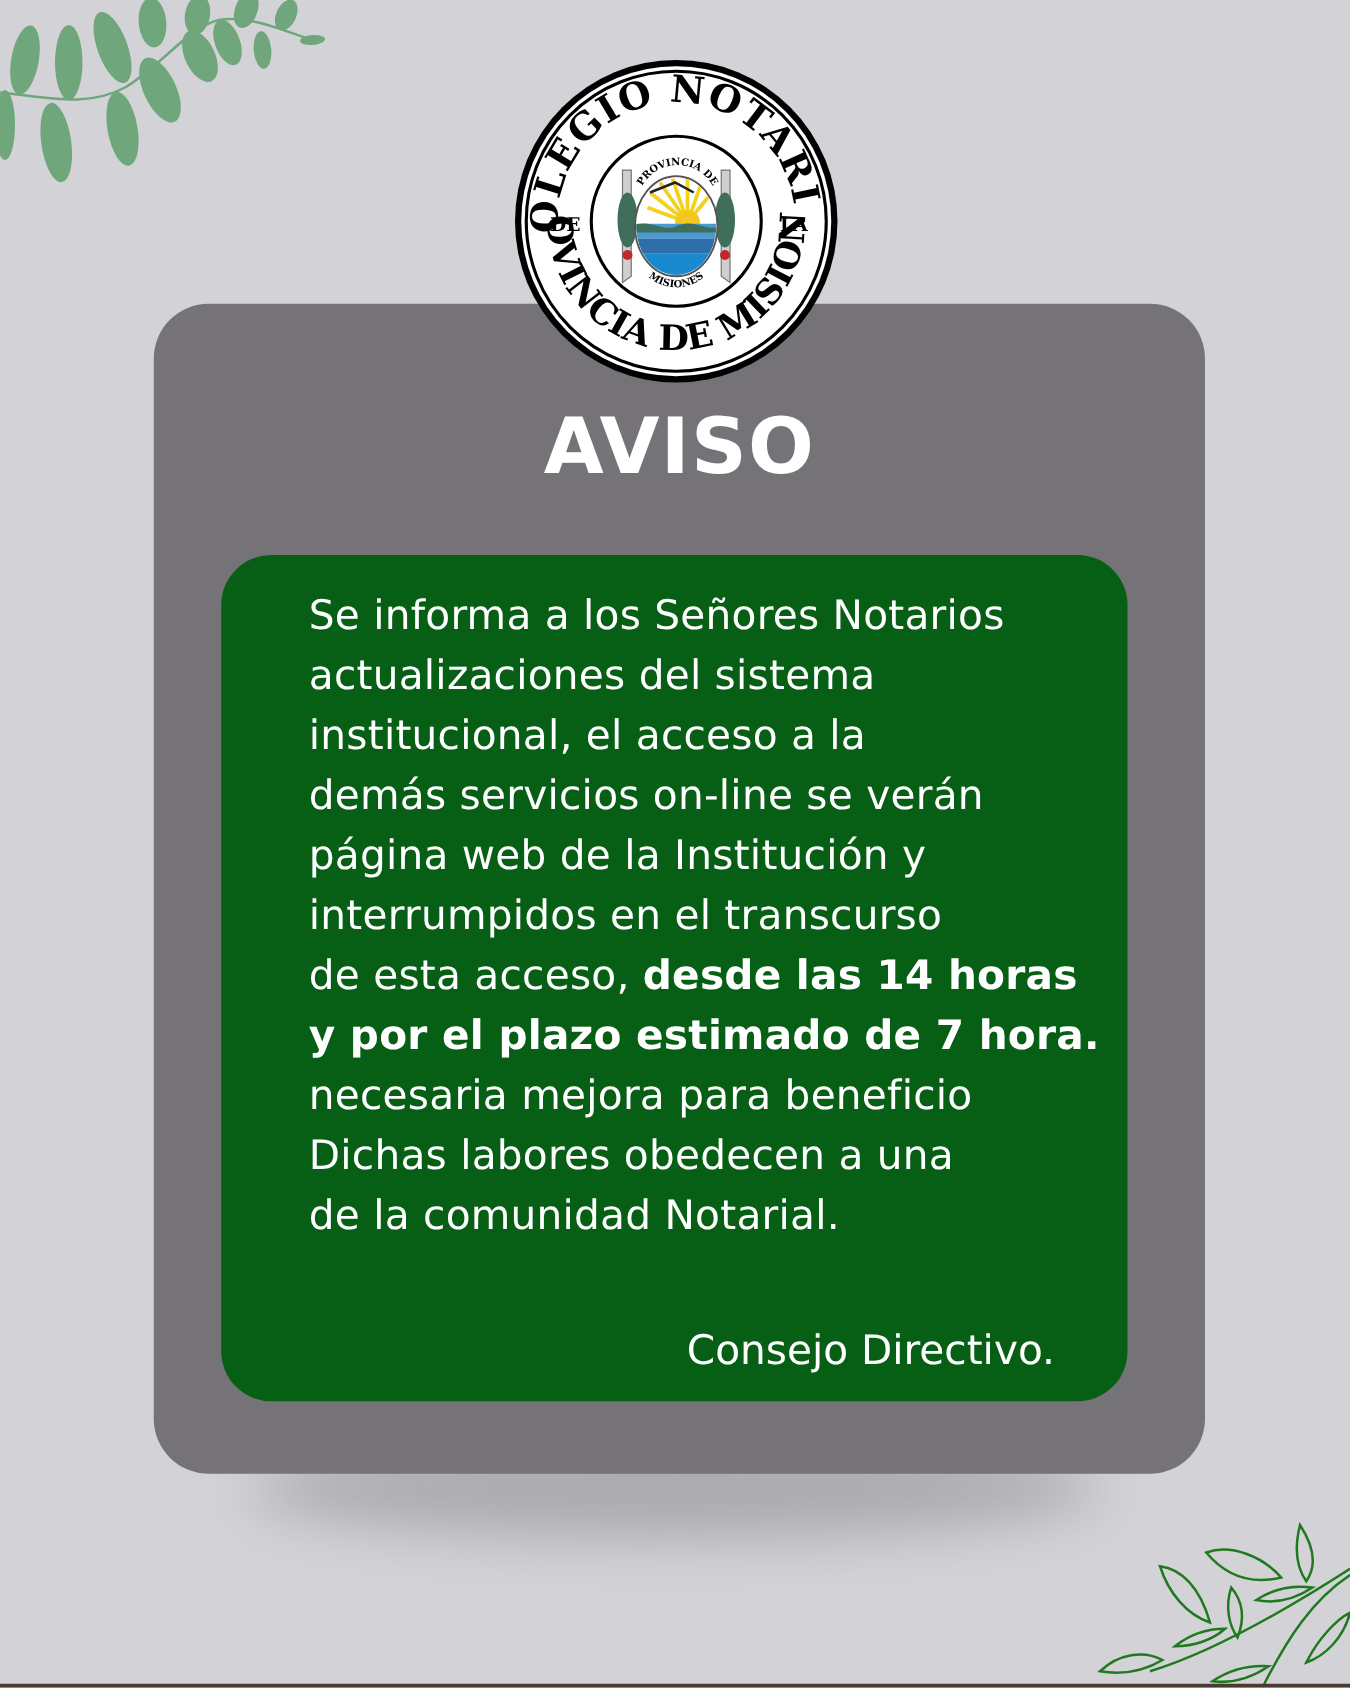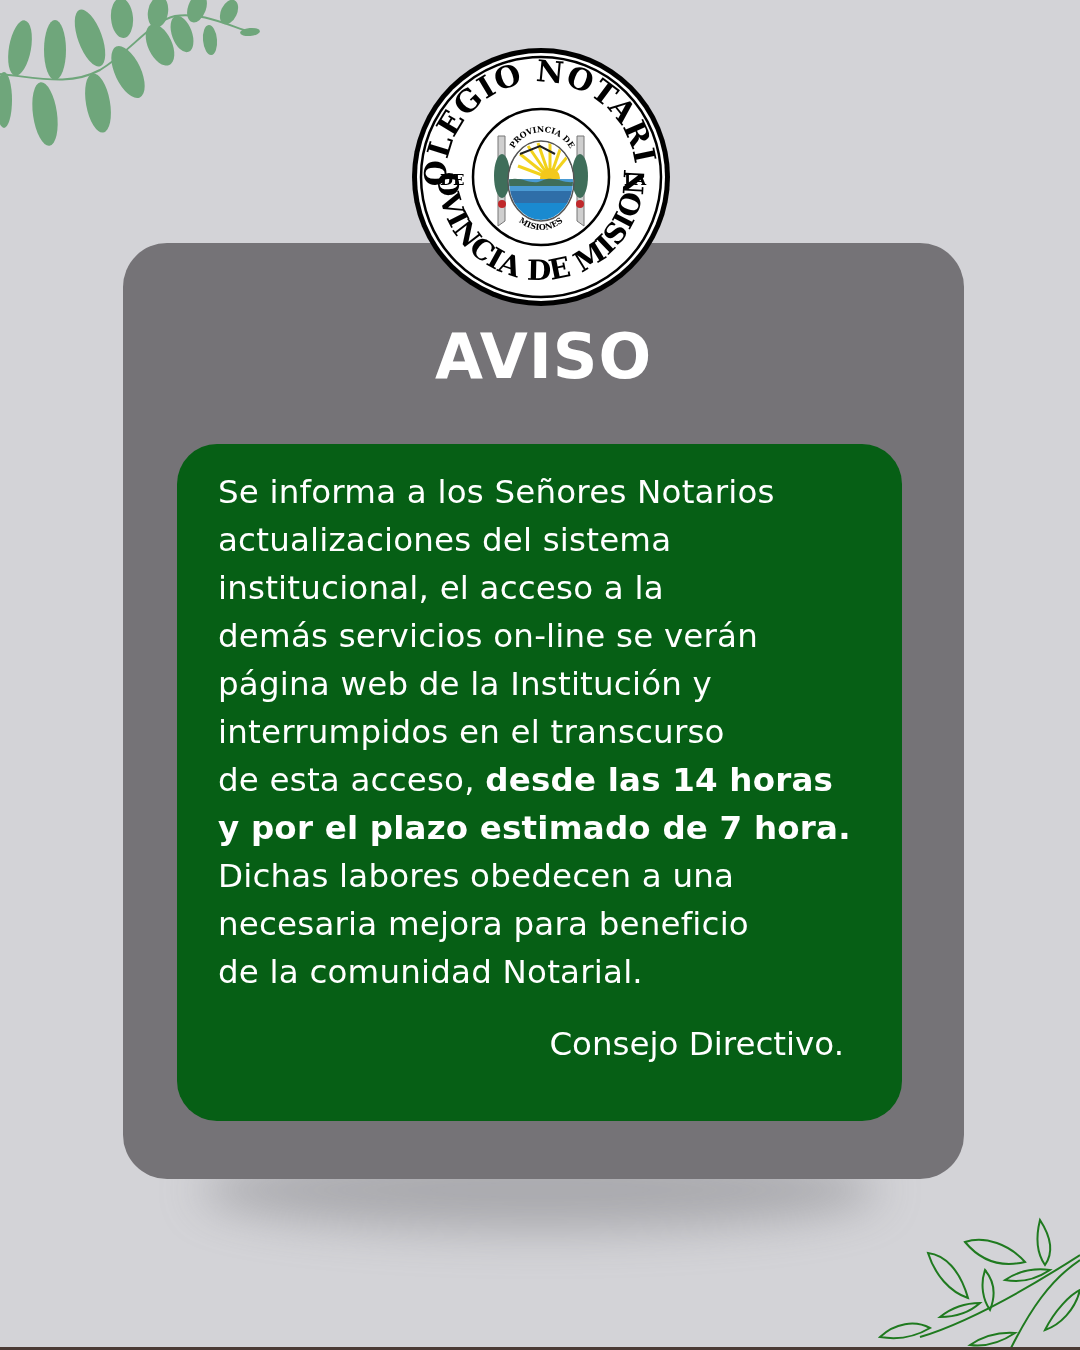--- a/index.html
+++ b/index.html
@@ -45,24 +45,24 @@
       border-radius: 40px;
     }
     .body-text {
       position: absolute; left: 218px; top: 468px; width: 660px;
       color: #ffffff;
       font-family: "DejaVu Sans", sans-serif;
       font-size: 32.5px;
       line-height: 48px;
       letter-spacing: 0.2px;
     }
-    .body-text .line { display: block; white-space: nowrap; }
+    .body-text .line { display: block; white-space: nowrap; margin-left: 29px; }
     .body-text b { font-weight: bold; }
     .signature {
-      position: absolute; left: 218px; top: 1020px; width: 626px;
+      position: absolute; left: 218px; top: 1056px; width: 626px;
       text-align: right;
       color: #ffffff;
       font-family: "DejaVu Sans", sans-serif;
       font-size: 32.5px;
       line-height: 48px;
     }
   </style>
 </head>
 <body>
 
@@ -170,20 +170,20 @@
 
 <div class="body-text">
   <span class="line">Se informa a los Señores Notarios</span>
   <span class="line">actualizaciones del sistema</span>
   <span class="line">institucional, el acceso a la</span>
   <span class="line">demás servicios on-line se verán</span>
   <span class="line">página web de la Institución y</span>
   <span class="line">interrumpidos en el transcurso</span>
   <span class="line"><span>de esta acceso, </span><b>desde las 14 horas</b></span>
   <span class="line"><b>y por el plazo estimado de 7 hora.</b></span>
+  <span class="line">necesaria mejora para beneficio</span>
   <span class="line">Dichas labores obedecen a una</span>
-  <span class="line">necesaria mejora para beneficio</span>
   <span class="line">de la comunidad Notarial.</span>
 </div>
 
 <div class="signature">Consejo Directivo.</div>
 
 <div class="bottom-strip"></div>
 
 </body></html>

